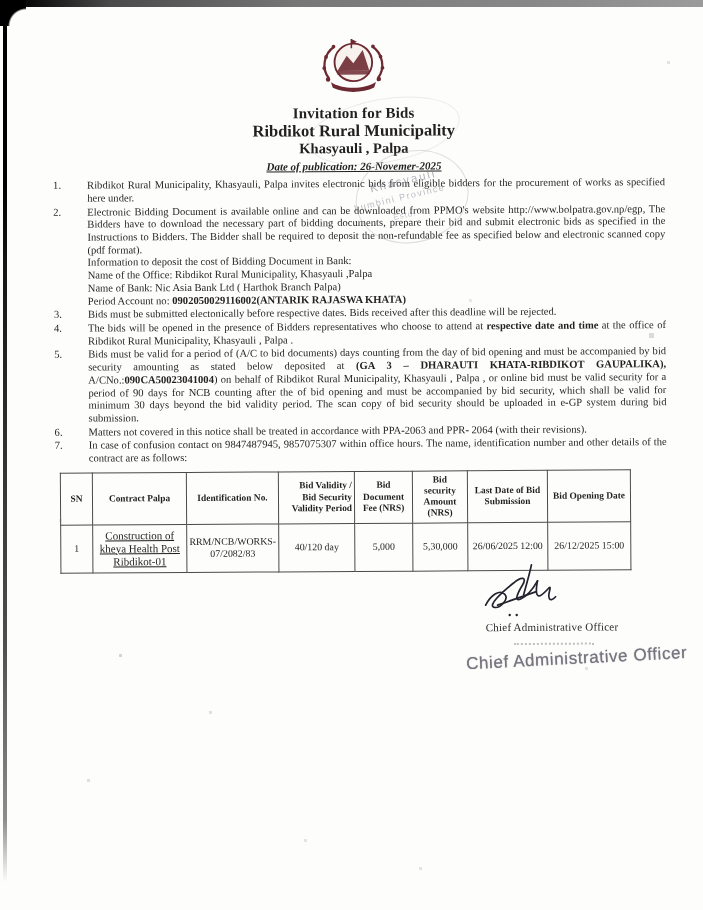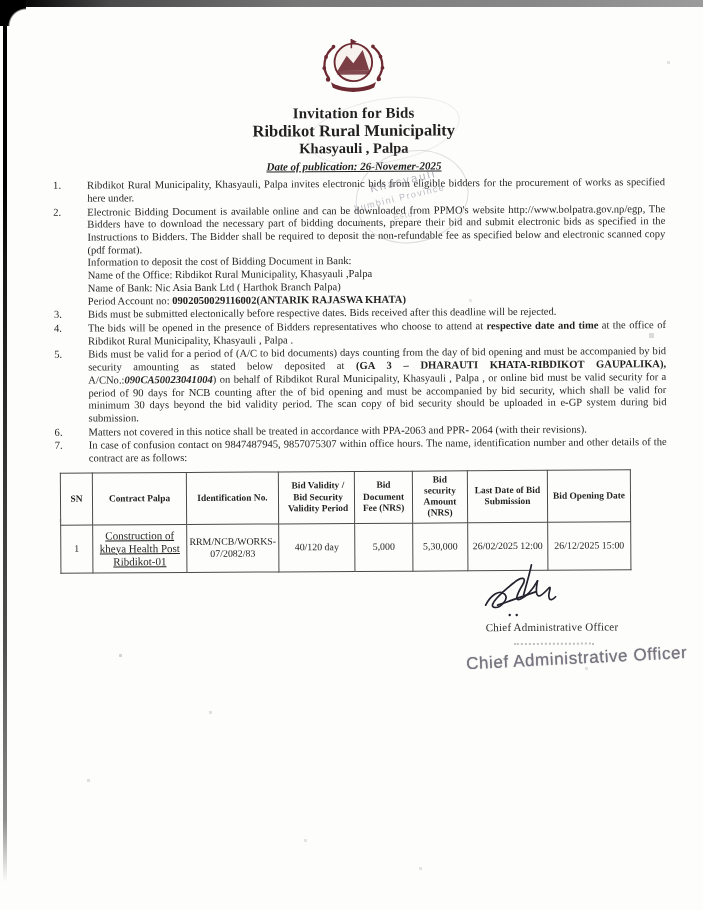--- a/index.html
+++ b/index.html
@@ -33,27 +33,27 @@
   .t3{font-size:14.5px;font-weight:bold;margin-top:1px;}
   .dateline{font-size:11px;font-weight:bold;font-style:italic;text-decoration:underline;margin-top:3px;}
   
   .notice{margin:6px 32px 0 40px;}
   .item{display:flex;margin-top:1px;}
   .item .num{flex:0 0 34px;font-size:10.6px;line-height:12.7px;padding-left:2px;}
   .item .body{flex:1;font-size:10.6px;line-height:12.7px;text-align:justify;}
   .item .body.noj{text-align:left;}
   .bank{font-size:10.6px;line-height:12.7px;text-align:left;}
   b.seg{font-weight:bold;}
-  .bi{font-weight:bold;font-style:italic;}
+  .bi{font-weight:bold;}
   
   table.bids{border-collapse:collapse;margin:7px 0 0 47px;table-layout:fixed;width:570px;
     font-family:"Liberation Serif", serif;}
   table.bids th, table.bids td{border:1px solid #4c4a4c;white-space:pre-line;overflow:hidden;}
   table.bids th{font-size:9.4px;line-height:11.2px;font-weight:bold;text-align:center;padding:3px 2px;vertical-align:middle;}
-  table.bids th.leftal{text-align:center;padding-left:5px;}
+  table.bids th.leftal{text-align:right;padding-left:5px;}
   table.bids td{font-size:9.9px;line-height:12px;text-align:center;padding:4px 2px;vertical-align:middle;}
   table.bids td.cname{font-size:11px;line-height:13px;text-decoration:underline;}
   
   .sigzone{position:relative;height:150px;}
   .sig-svg{position:absolute;left:462px;top:-10px;}
   .sig-printed{position:absolute;left:472px;top:50px;font-size:11px;color:#2c2a2c;letter-spacing:.2px;}
   .stamp-dash{position:absolute;left:500px;top:72px;width:80px;border-top:2px dotted rgba(120,118,128,.45);}
   .stamp-text{position:absolute;left:452px;top:78px;font-family:"Liberation Sans", sans-serif;
     font-size:17px;color:#77747f;transform:rotate(-2.6deg);letter-spacing:.6px;
     text-shadow:0 0 1px rgba(120,118,130,.8);white-space:nowrap;}
@@ -195,21 +195,21 @@
     <tr>
       <td>1</td>
       <td class="cname">Construction of
 kheya Health Post
 Ribdikot-01</td>
       <td>RRM/NCB/WORKS-
 07/2082/83</td>
       <td>40/120 day</td>
       <td>5,000</td>
       <td>5,30,000</td>
-      <td>26/02/2025 12:00</td>
+      <td>26/06/2025 12:00</td>
       <td>26/12/2025 15:00</td>
     </tr>
   </tbody>
     </table>
 
   <div class="sigzone">
     <svg class="sig-svg" width="96" height="62" viewBox="0 0 96 62">
       <g fill="none" stroke="#23222e" stroke-width="1.7" stroke-linecap="round">
         <path d="M10,44 C15,34 24,28 29,33 C34,38 24,48 18,46 C13,44 24,33 38,22 C46,15 52,16 47,24 C42,32 38,41 45,38 C52,35 58,27 62,20"></path>
         <path d="M56,4 C54,14 50,26 48,34"></path>

